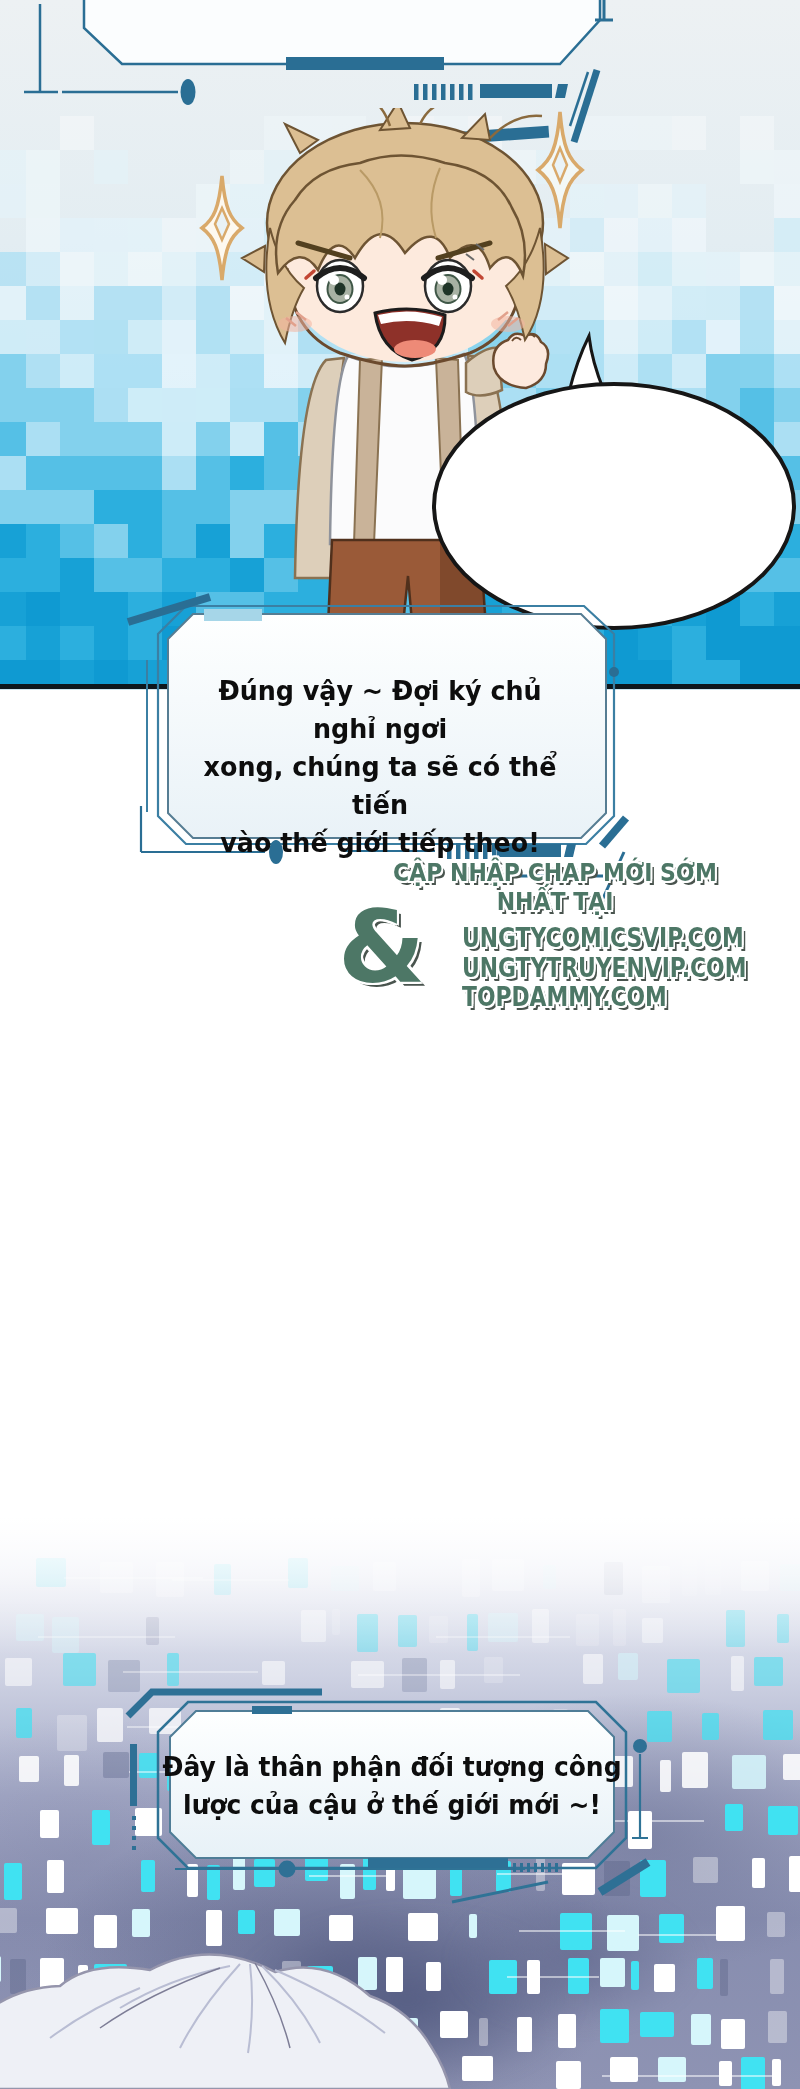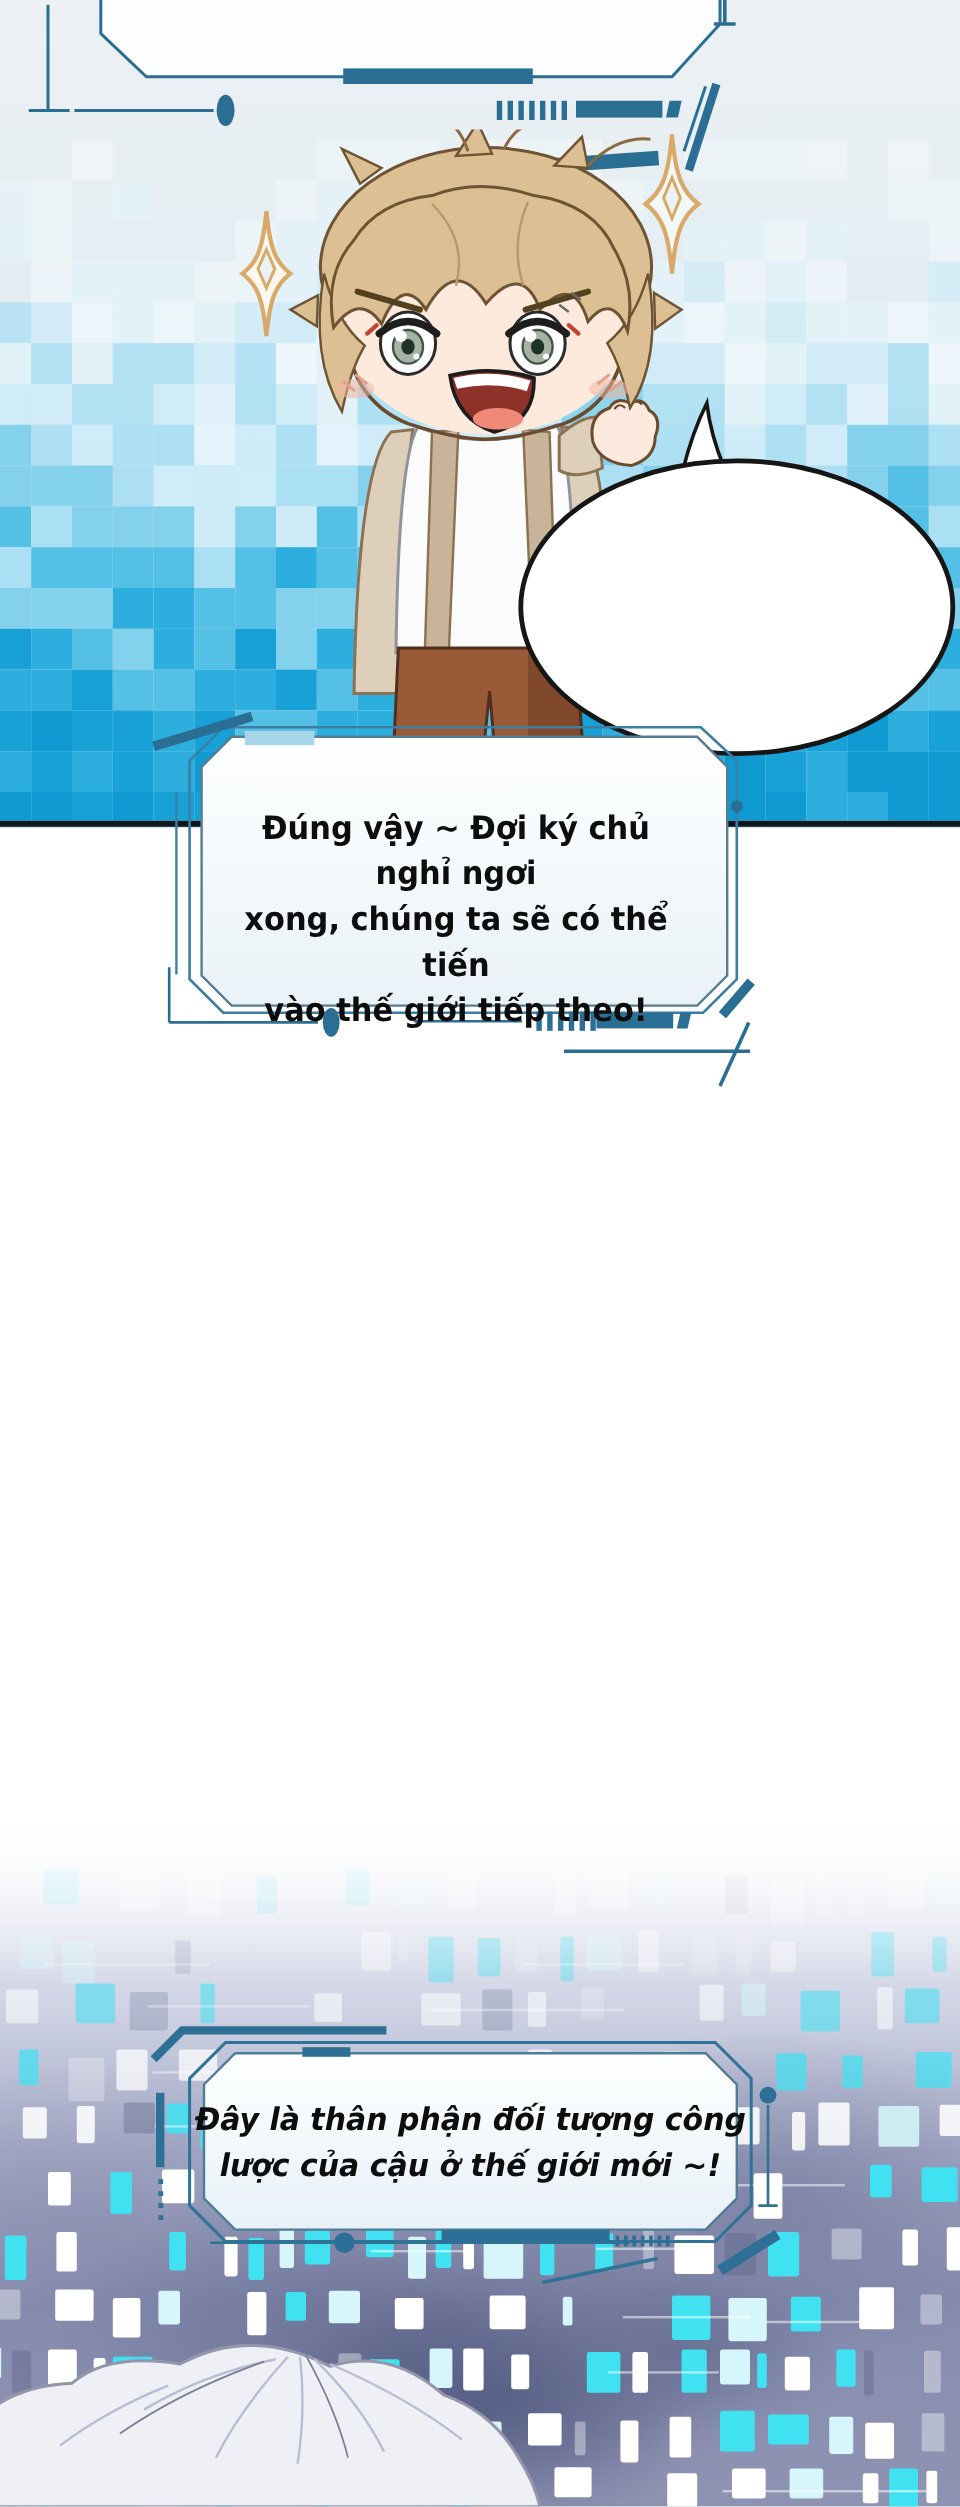--- a/index.html
+++ b/index.html
@@ -34,21 +34,21 @@
   .cr-outline{text-shadow:-2px -2px 0 #fff,2px -2px 0 #fff,-2px 2px 0 #fff,2px 2px 0 #fff,
               0 -2px 0 #fff,0 2px 0 #fff,-2px 0 0 #fff,2px 0 0 #fff,4px 4px 0 #49544e;}
   .credits-heading{font-size:25px;letter-spacing:0;text-align:center;width:100%;
            transform:scaleX(.88);transform-origin:center;}
   .credits-row{position:relative;height:115px;}
   .credits-amp{position:absolute;left:8px;top:-18px;font-size:100px;line-height:100px;}
   .credits-sites{position:absolute;left:132px;top:8px;font-size:26px;line-height:29.5px;
            transform:scaleX(.84);transform-origin:left;white-space:nowrap;}
 
   
-  .bottom{left:0;top:1480px;width:800px;height:609px;overflow:hidden;z-index:1;font-style:italic;}
+  .bottom{left:0;top:1480px;width:800px;height:609px;overflow:hidden;z-index:1;}
   .stream-bg{left:0;top:0;width:800px;height:609px;z-index:0;
      background:
        radial-gradient(420px 240px at 42% 80%, rgba(74,82,120,.55), rgba(74,82,120,0) 70%),
        radial-gradient(360px 200px at 80% 58%, rgba(90,98,135,.45), rgba(90,98,135,0) 70%),
        radial-gradient(320px 200px at 10% 62%, rgba(125,130,165,.35), rgba(125,130,165,0) 70%),
        linear-gradient(180deg,#ffffff 0%,#edeff6 14%,#ced2e3 32%,#a3a8c5 52%,#878daf 72%,#8e93b3 100%);}
   .cloud{z-index:1;filter:blur(9px);}
   #cloud1{left:235px;top:430px;width:345px;height:180px;
      background:radial-gradient(ellipse at center, rgba(82,90,128,.85), rgba(82,90,128,0) 70%);}
   #cloud2{left:450px;top:410px;width:250px;height:140px;
@@ -575,20 +575,31 @@
       <path d="M510,345 L534,292" stroke="#2a6e94" stroke-width="3"></path>
       <path d="M380,316 L535,316" stroke="#2a6e94" stroke-width="3"></path>
     </g>
   </svg>
   <div class="abs box1-text">
     <div>Đúng vậy ~ Đợi ký chủ nghỉ ngơi</div>
     <div>xong, chúng ta sẽ có thể tiến</div>
     <div>vào thế giới tiếp theo!</div>
   </div>
 
+  <div class="abs credits">
+    <div class="credits-heading cr-outline">CẬP NHẬP CHAP MỚI SỚM NHẤT TẠI</div>
+    <div class="credits-row">
+      <div class="credits-amp cr-outline">&amp;</div>
+      <div class="credits-sites cr-outline">
+        <div>UNGTYCOMICSVIP.COM</div>
+        <div>UNGTYTRUYENVIP.COM</div>
+        <div>TOPDAMMY.COM</div>
+      </div>
+    </div>
+  </div>
 
   <div class="abs bottom">
     <div class="abs stream-bg"></div>
     <div class="abs cloud" id="cloud1"></div>
     <div class="abs cloud" id="cloud2"></div>
     <div class="abs stream" id="stream">
         <div class="stream-rect" style="left: 36px; top: 78px; width: 30px; height: 29px; background: rgb(64, 226, 242); border-radius: 2px; opacity: 0.24;"></div>
         <div class="stream-rect" style="left: 100px; top: 82px; width: 33px; height: 31px; background: rgb(255, 255, 255); border-radius: 2px; opacity: 0.24;"></div>
         <div class="stream-rect" style="left: 156px; top: 82px; width: 28px; height: 35px; background: rgb(255, 255, 255); border-radius: 2px; opacity: 0.24;"></div>
         <div class="stream-rect" style="left: 214px; top: 84px; width: 17px; height: 31px; background: rgb(64, 226, 242); border-radius: 2px; opacity: 0.24;"></div>

